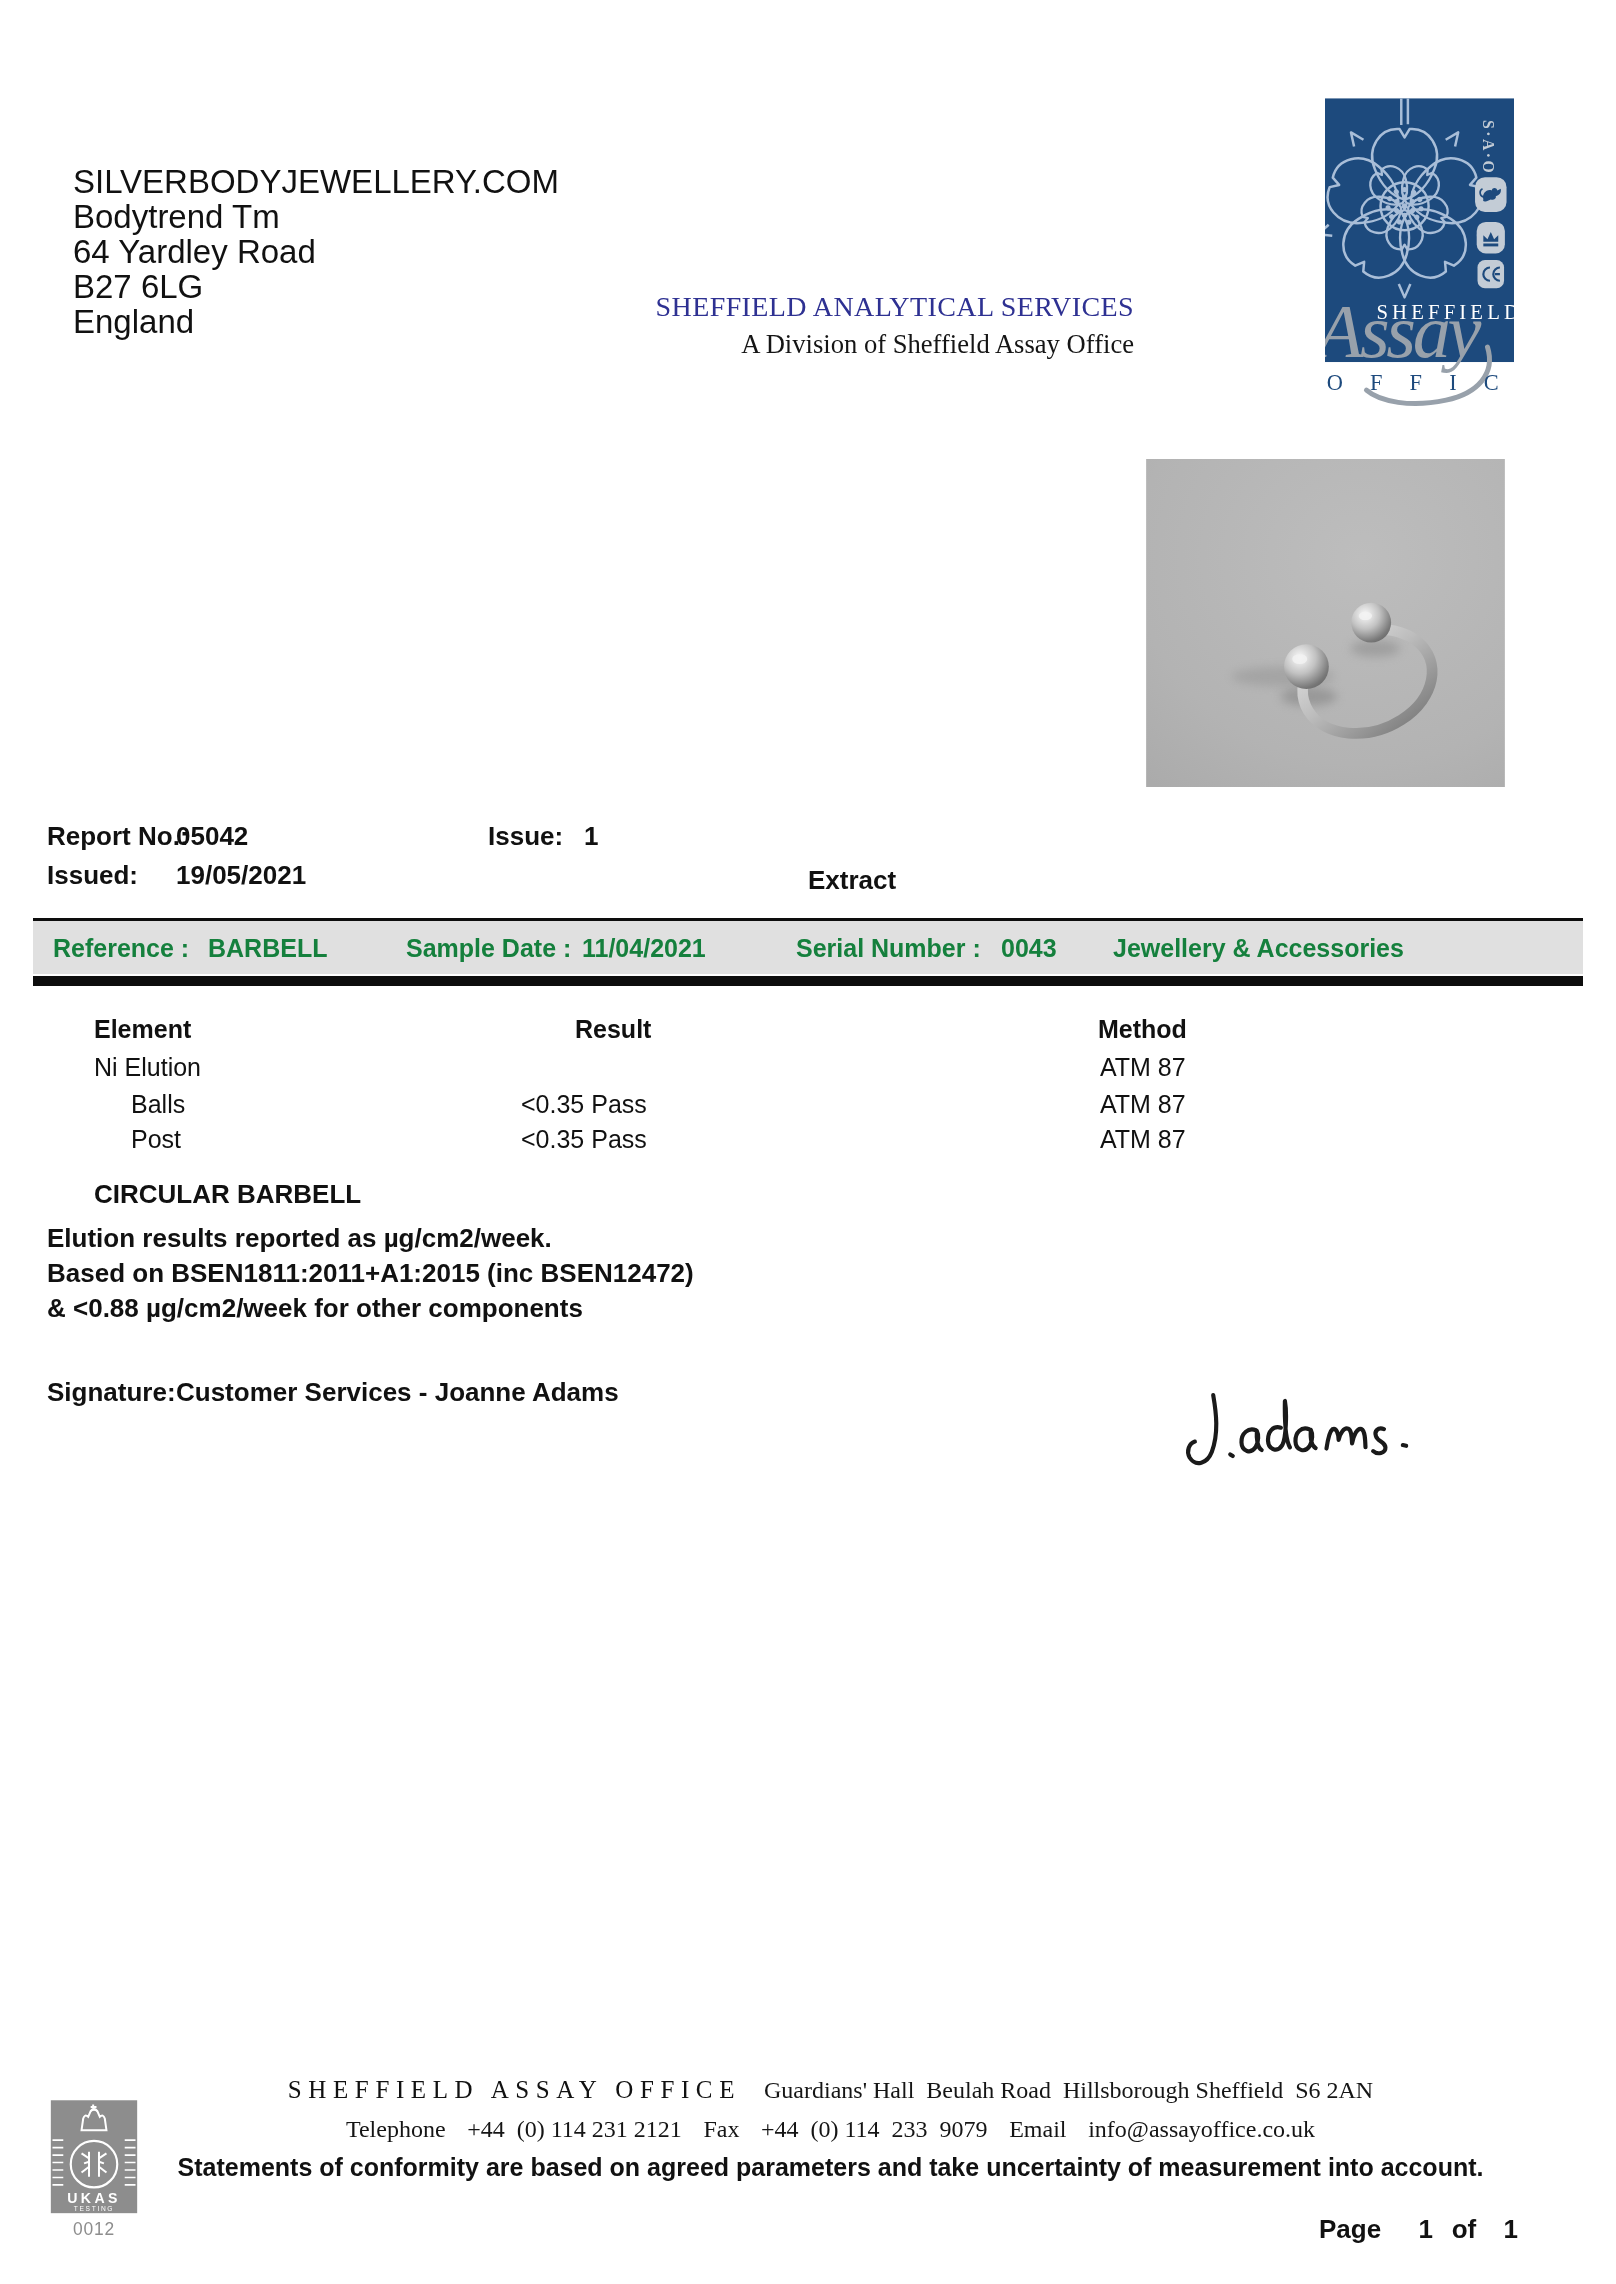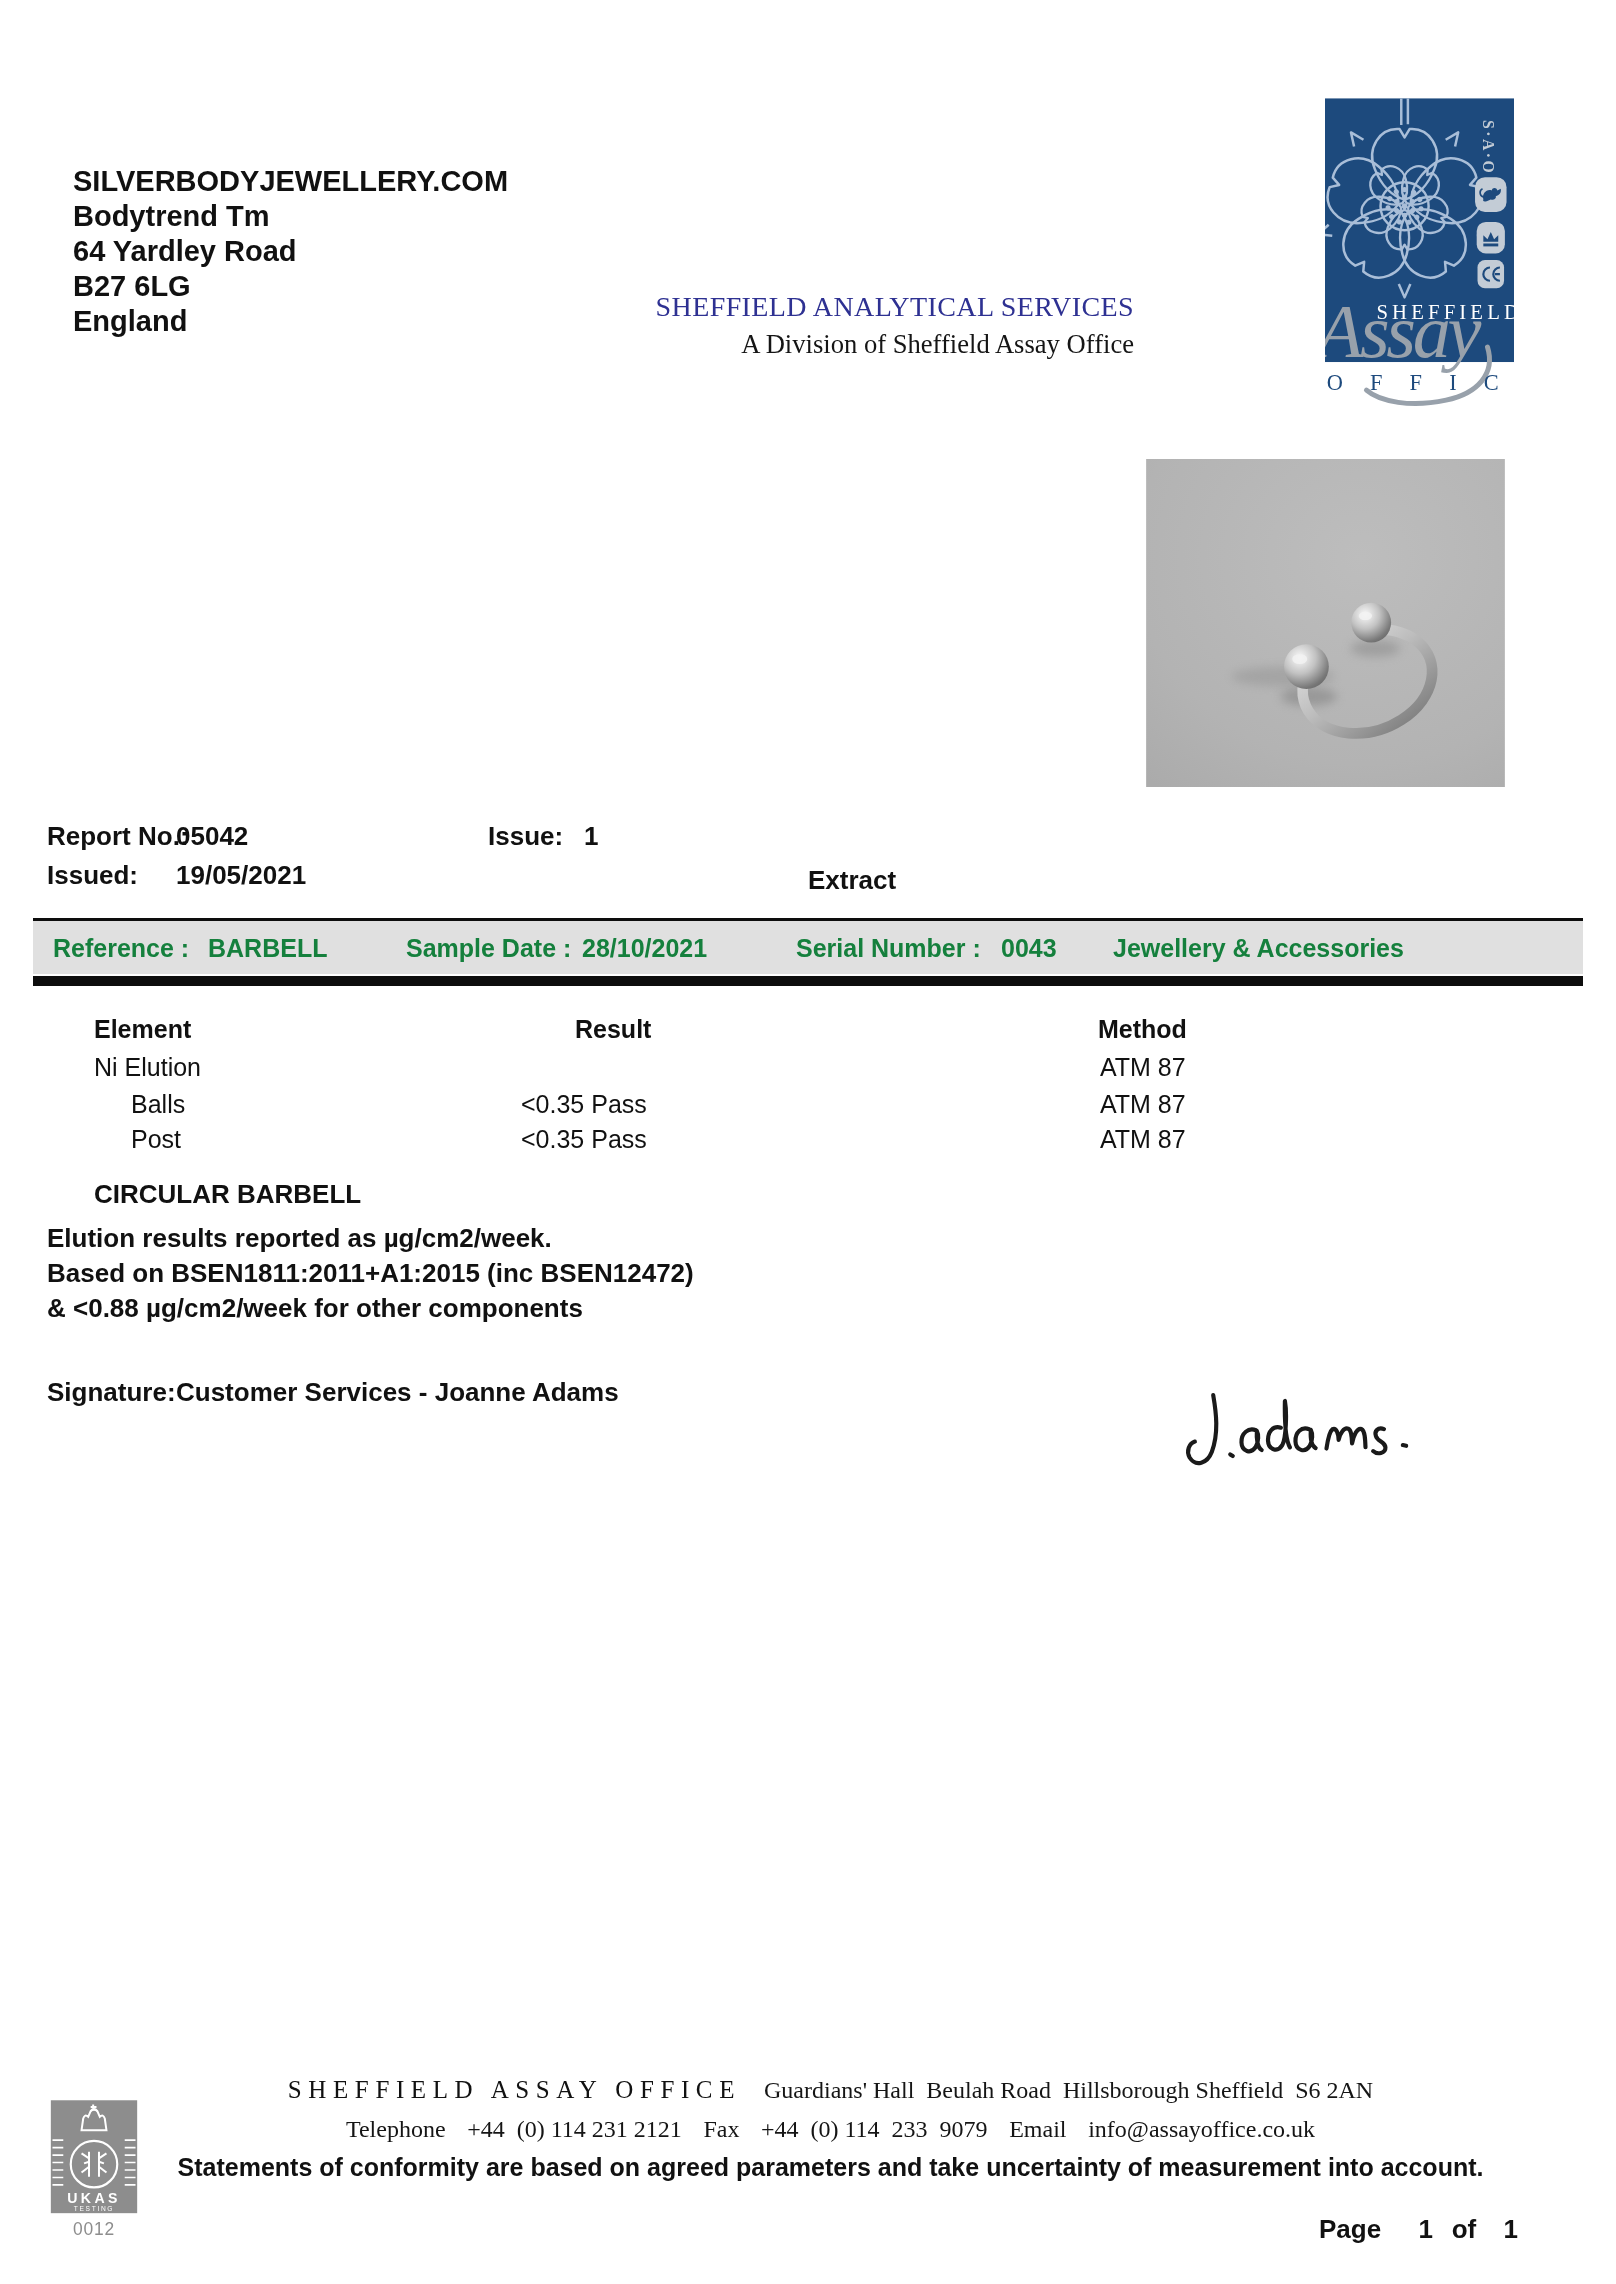--- a/index.html
+++ b/index.html
@@ -4,21 +4,21 @@
 <style>
   html,body{margin:0;padding:0;background:#e8e8e8;}
   #page{position:relative;width:1616px;height:2284px;background:#ffffff;overflow:hidden;
         font-family:"Liberation Sans",sans-serif;color:#111;}
   .abs{position:absolute;}
   .sansb{font-family:"Liberation Sans",sans-serif;font-weight:bold;}
   .serif{font-family:"Liberation Serif",serif;}
   .nowrap{white-space:nowrap;}
 
   
-  .cust-line{font-weight:bold;font-size:29px;line-height:35px;}
+  .cust-line{font-weight:normal;font-size:33px;line-height:35px;}
 
   
   .lab-title{font-family:"Liberation Serif",serif;font-size:28px;color:#2e3192;letter-spacing:0.4px;}
   .lab-sub{font-family:"Liberation Serif",serif;font-size:26.6px;color:#151515;margin-top:5.8px;}
 
   
   .meta{font-weight:bold;font-size:26px;}
 
   
   .rule-thin{left:33px;width:1550px;top:918px;height:3.3px;background:#0d0d0d;}
@@ -178,21 +178,21 @@
   <div class="abs meta" style="left:47px;top:860px;">Issued:</div>
   <div class="abs meta" style="left:176px;top:860px;">19/05/2021</div>
   <div class="abs meta" style="left:808px;top:865px;">Extract</div>
 
   <div class="abs rule-thin"></div>
   <div class="abs graybar"></div>
   <div class="abs rule-thick"></div>
   <div class="abs bar-txt" style="left:53px;">Reference :</div>
   <div class="abs bar-txt" style="left:208px;">BARBELL</div>
   <div class="abs bar-txt" style="left:406px;">Sample Date :</div>
-  <div class="abs bar-txt" style="left:582px;">28/10/2021</div>
+  <div class="abs bar-txt" style="left:582px;">11/04/2021</div>
   <div class="abs bar-txt" style="left:796px;">Serial Number :</div>
   <div class="abs bar-txt" style="left:1001px;">0043</div>
   <div class="abs bar-txt" style="left:1113px;">Jewellery &amp; Accessories</div>
 
   <div class="abs tbl-h" style="left:94px;top:1015px;">Element</div>
   <div class="abs tbl-h" style="left:575px;top:1015px;">Result</div>
   <div class="abs tbl-h" style="left:1098px;top:1015px;">Method</div>
 
   <div>
     <div class="abs tbl-c" style="left:94px;top:1053px;">Ni Elution</div>

